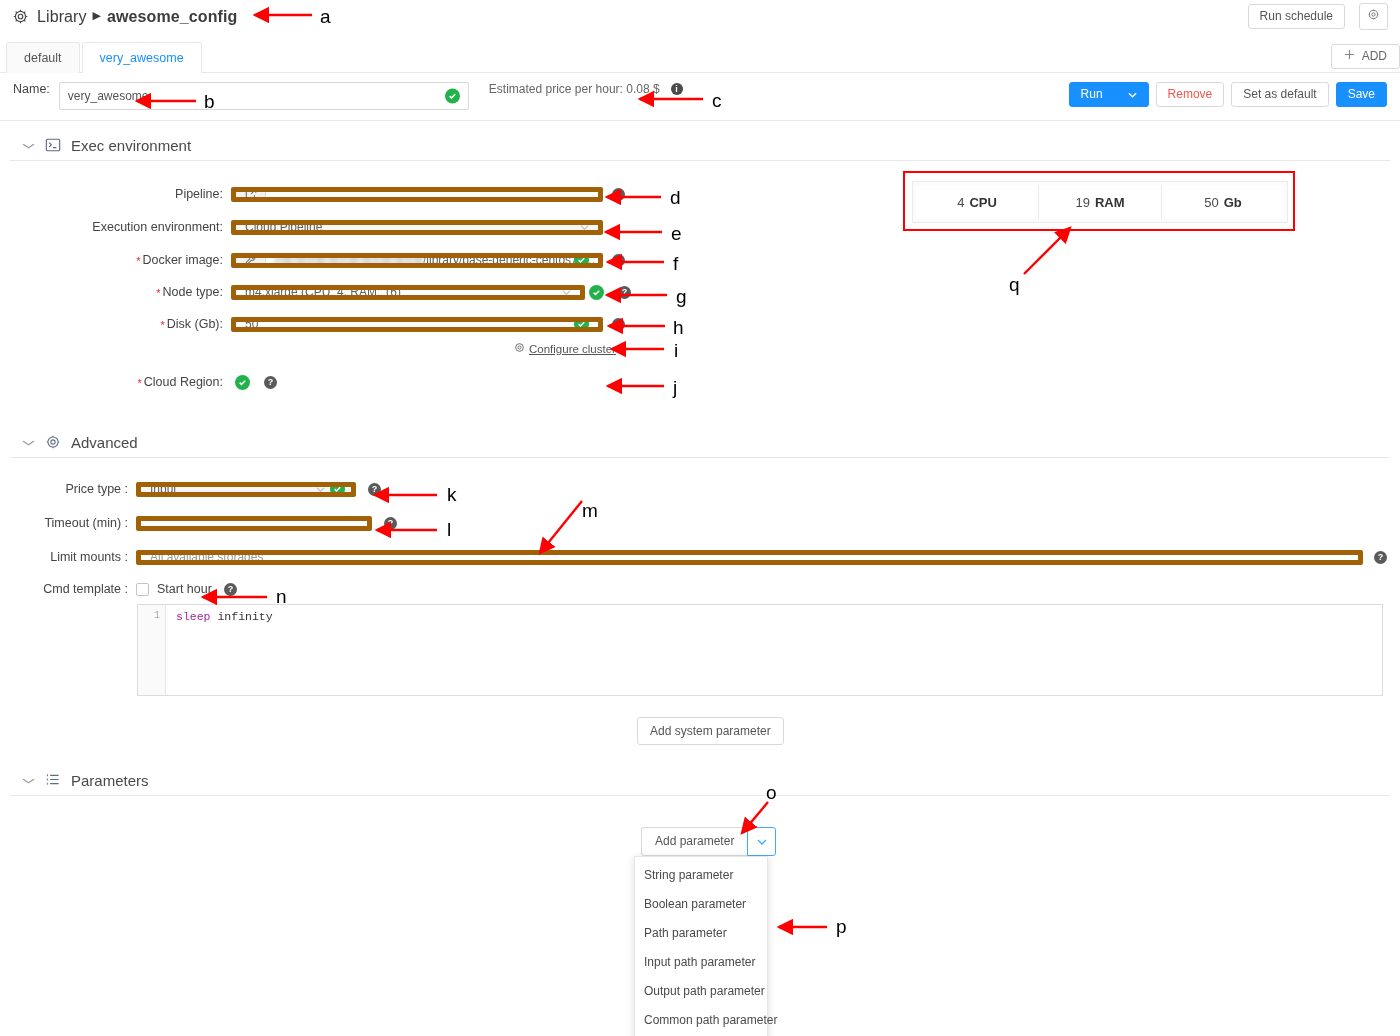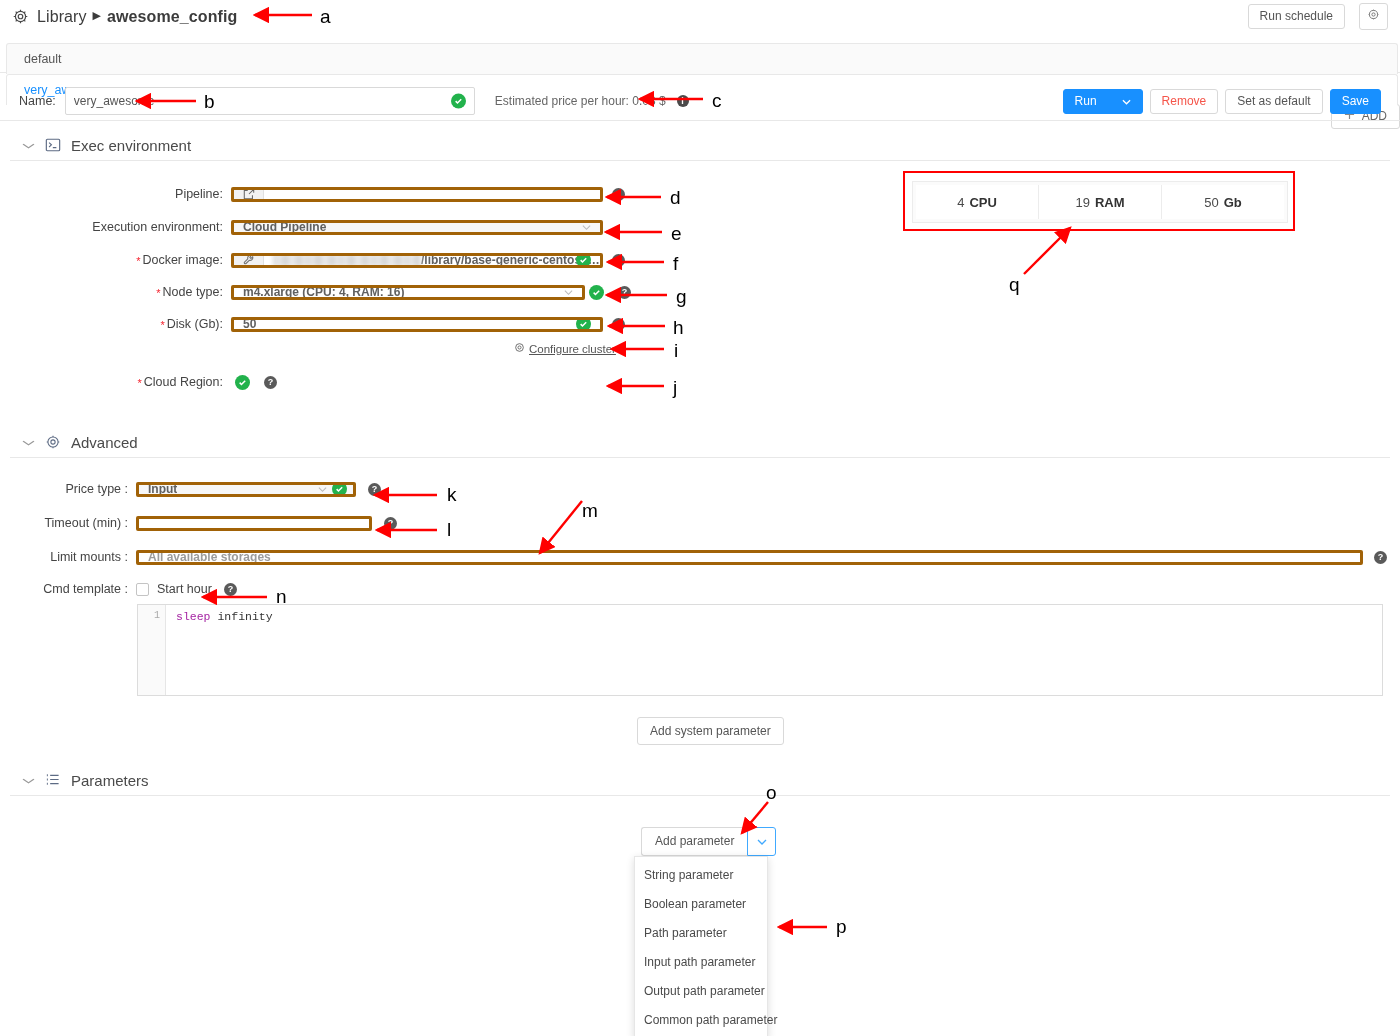--- a/index.html
+++ b/index.html
@@ -29,36 +29,36 @@
     font-family: "Liberation Sans", sans-serif;
     font-size: 12px; color: #555;
     background: #fff; border: 1px solid #d9d9d9; border-radius: 3px;
     padding: 4px 11px; line-height: 15px; cursor: pointer; white-space: nowrap;
   }
   .btn-icon { padding: 4px 7px; display: flex; align-items: center; justify-content: center; }
 
   
   .tabs-row {
     position: absolute; left: 0; top: 42px; width: 1400px; height: 31px;
-    border-bottom: 1px solid #e8e8e8; display: flex; padding-left: 6px; flex-direction: column;
+    border-bottom: 1px solid #e8e8e8; display: flex; align-items: flex-end; padding-left: 6px;
   }
   .tab {
     border: 1px solid #e8e8e8; border-bottom: none;
     background: #fafafa; color: #555;
     padding: 7px 17px 7px 17px; font-size: 12.5px; line-height: 16px;
     border-radius: 3px 3px 0 0; margin-right: 2px; cursor: pointer; position: relative; top: 1px;
   }
   .tab.active { background: #fff; color: #1890ff; border-color: #e8e8e8; }
   .tabs-right { margin-left: auto; padding-right: 0; padding-bottom: 3px; }
   .btn-add { display: flex; align-items: center; gap: 7px; color: #666; padding: 4px 12px; }
 
   
   .name-row {
     position: absolute; left: 0; top: 82px; width: 1400px; height: 39px;
-    display: flex; align-items: center; padding: 0 19px;
+    display: flex; align-items: flex-start; padding: 0 13px;
     border-bottom: 1px solid #e8e8e8;
   }
   .name-label { font-size: 12.5px; color: #444; margin-right: 9px; }
   .name-input-wrap {
     position: relative; width: 410px; height: 28px;
     border: 1px solid #d9d9d9; border-radius: 2px; background: #fff;
     display: flex; align-items: center;
   }
   .name-input {
     border: none; outline: none; background: transparent;
@@ -79,22 +79,22 @@
   .sec-caret { color: #9a9a9a; font-size: 10px; margin-right: 12px; transform: scaleX(1.5); }
   .sec-icon { width: 16px; height: 16px; margin-right: 10px; flex: 0 0 auto; }
   .sec-title { font-size: 15px; color: #4a4a4a; }
   .sec-rule { position: absolute; left: 10px; width: 1380px; height: 1px; background: #e8e8e8; }
 
   
   .frow { position: absolute; display: flex; align-items: center; height: 28px; }
   .flabel { text-align: right; font-size: 12.5px; color: #444; padding-right: 8px; white-space: nowrap; }
   .req { color: #f5222d; margin-right: 2px; font-size: 11px; position: relative; top: 1px; }
   .fctl {
-    position: relative; height: 15px; border: 3px solid #a16207; border-radius: 2px;
-    background: #fff; display: flex; align-items: center; overflow: hidden; font-weight: bold;
+    position: relative; height: 15px; border: 5px solid #a16207; border-radius: 2px;
+    background: #fff; display: flex; align-items: center; overflow: hidden;
   }
   .fctl.grey { background: #f7f7f7; }
   .fctl .txt {
     font-size: 12px; color: #606060; padding-left: 9px; white-space: nowrap;
     overflow: hidden; text-overflow: ellipsis;
   }
   .fctl .txt.ph { color: #9b9b9b; }
   .addon {
     width: 30px; height: 100%; background: #f2f2f2; border-right: 1px solid #e0e0e0;
     display: flex; align-items: center; justify-content: center; flex: 0 0 auto;

